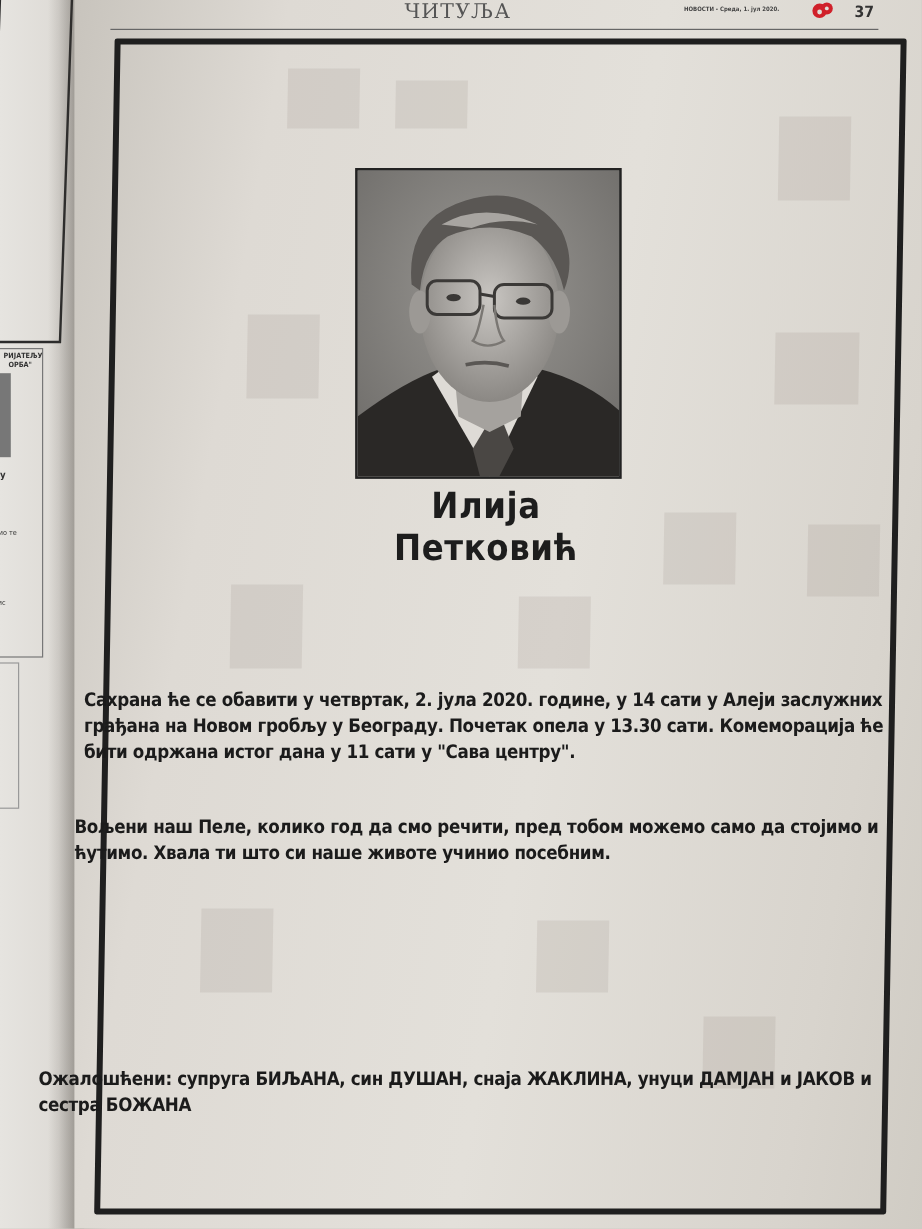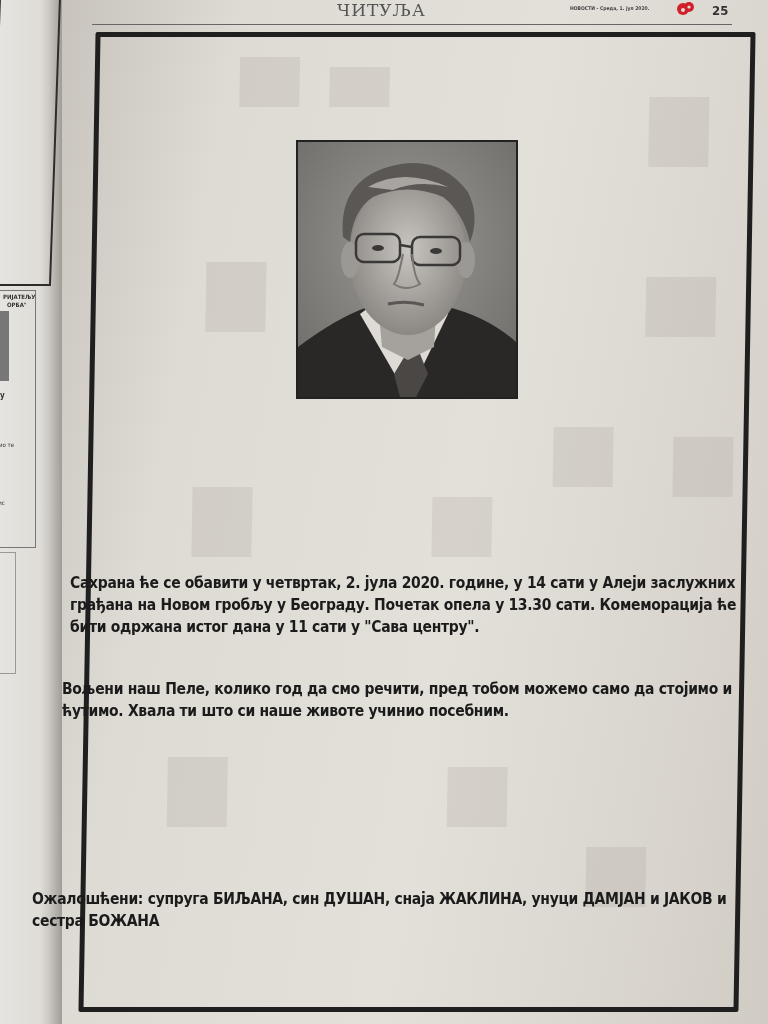--- a/index.html
+++ b/index.html
@@ -89,21 +89,21 @@
 <div class="page">
   <div class="header">
     <span class="section-title">ЧИТУЉА</span>
     <span class="paper-meta">НОВОСТИ - Среда, 1. јул 2020.</span>
     <svg class="logo" viewBox="0 0 20 16">
       <circle cx="7" cy="9" r="6" fill="#d0202a"></circle>
       <circle cx="13" cy="7" r="5" fill="#d0202a"></circle>
       <circle cx="7" cy="10" r="2" fill="#e0ddd7"></circle>
       <circle cx="13" cy="7" r="1.6" fill="#e0ddd7"></circle>
     </svg>
-    <span class="page-num">25</span>
+    <span class="page-num">37</span>
     <div class="header-rule"></div>
   </div>
 
   <div class="frame">
 
     <div class="ghost" style="left:140px;top:20px;width:60px;height:50px;"></div>
     <div class="ghost" style="left:230px;top:30px;width:60px;height:40px;"></div>
     <div class="ghost" style="left:550px;top:60px;width:60px;height:70px;"></div>
     <div class="ghost" style="left:110px;top:225px;width:60px;height:70px;"></div>
     <div class="ghost" style="left:550px;top:240px;width:70px;height:60px;"></div>
@@ -152,18 +152,19 @@
 
       <ellipse cx="80" cy="106" rx="6" ry="3" fill="#3a3836"></ellipse>
       <ellipse cx="138" cy="109" rx="6" ry="3" fill="#3a3836"></ellipse>
 
       <path d="M105 112 Q100 138 96 142 Q108 150 122 142 Q116 135 114 112" fill="none" stroke="#7a7773" stroke-width="2"></path>
 
       <path d="M90 162 Q108 158 126 163" fill="none" stroke="#5a5754" stroke-width="3"></path>
     </svg>
   </div>
 
+  <div class="name">Илија Петковић</div>
 
   <div class="para p1">Сахрана ће се обавити у четвртак, 2. јула 2020. године, у 14 сати у Алеји заслужних грађана на Новом гробљу у Београду. Почетак опела у 13.30 сати. Комеморација ће бити одржана истог дана у 11 сати у "Сава центру".</div>
   <div class="para p2">Вољени наш Пеле, колико год да смо речити, пред тобом можемо само да стојимо и ћутимо. Хвала ти што си наше животе учинио посебним.</div>
   <div class="para mourners">Ожалошћени: супруга БИЉАНА, син ДУШАН, снаја ЖАКЛИНА, унуци ДАМЈАН и ЈАКОВ и сестра БОЖАНА</div>
   <span class="tiny-code"></span>
 </div>
 
 </body></html>

